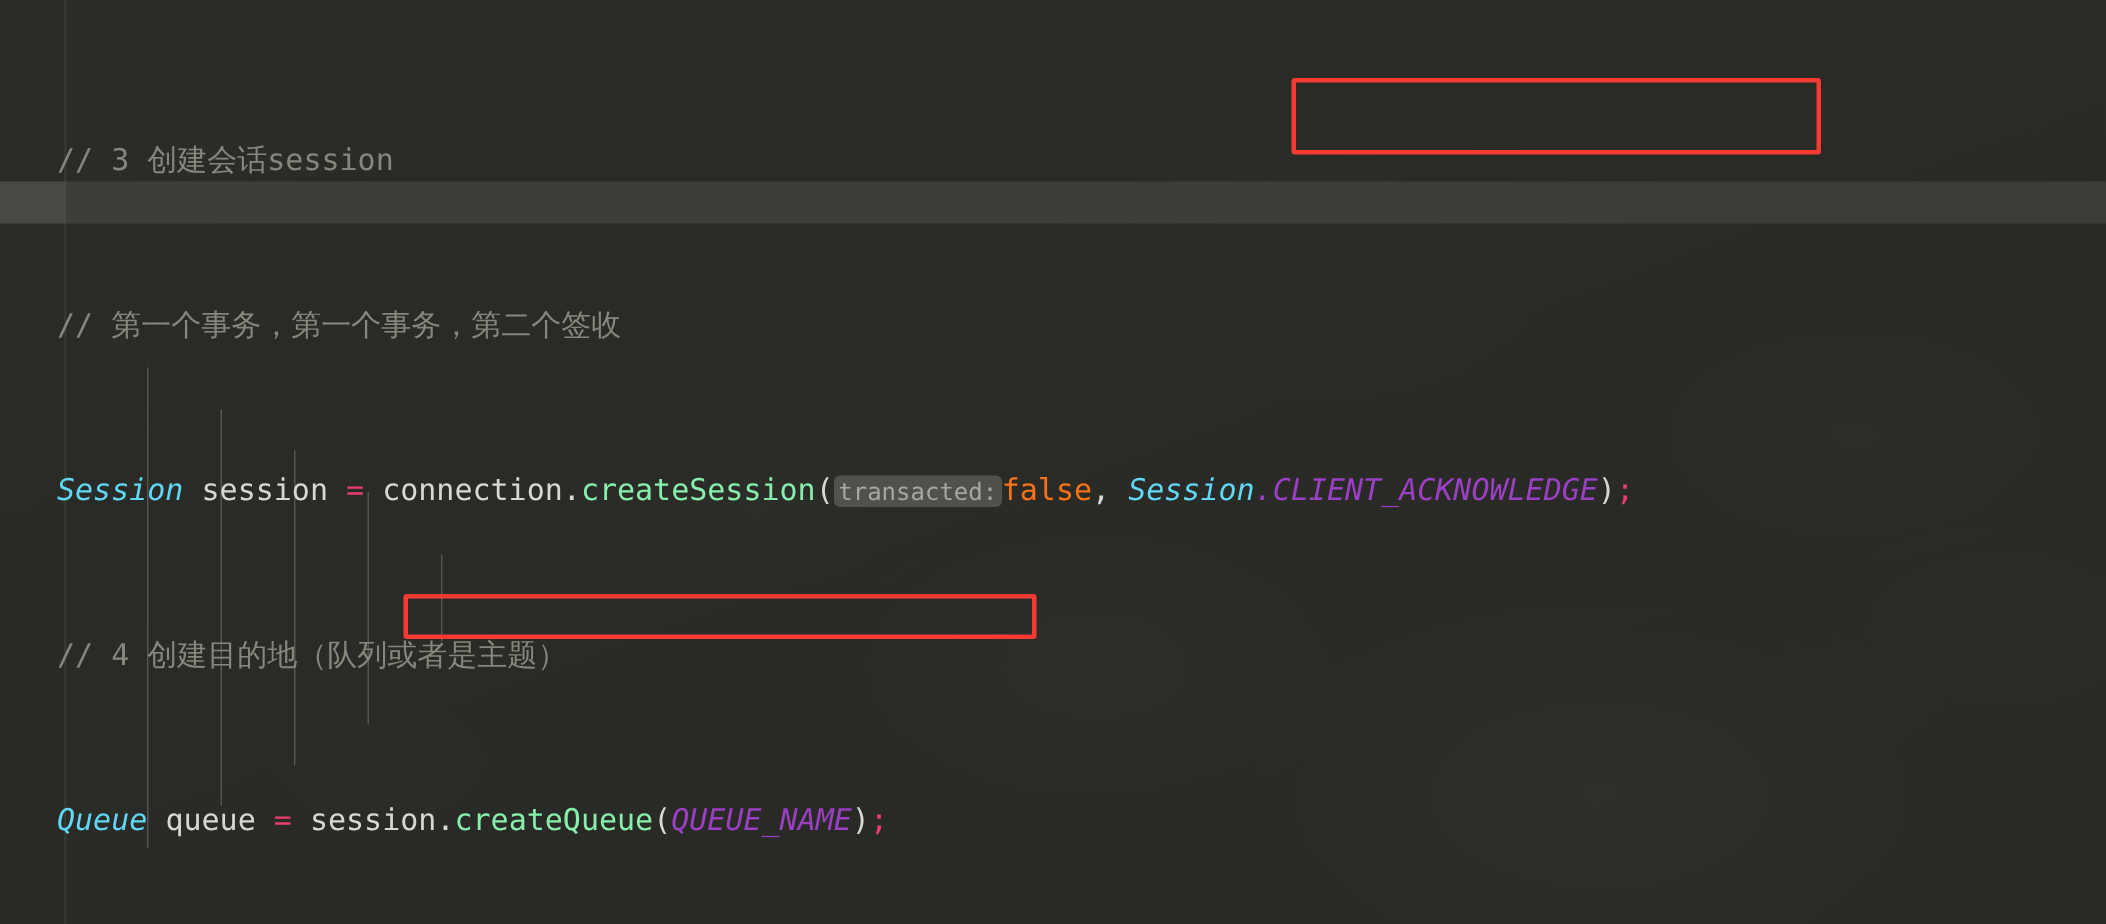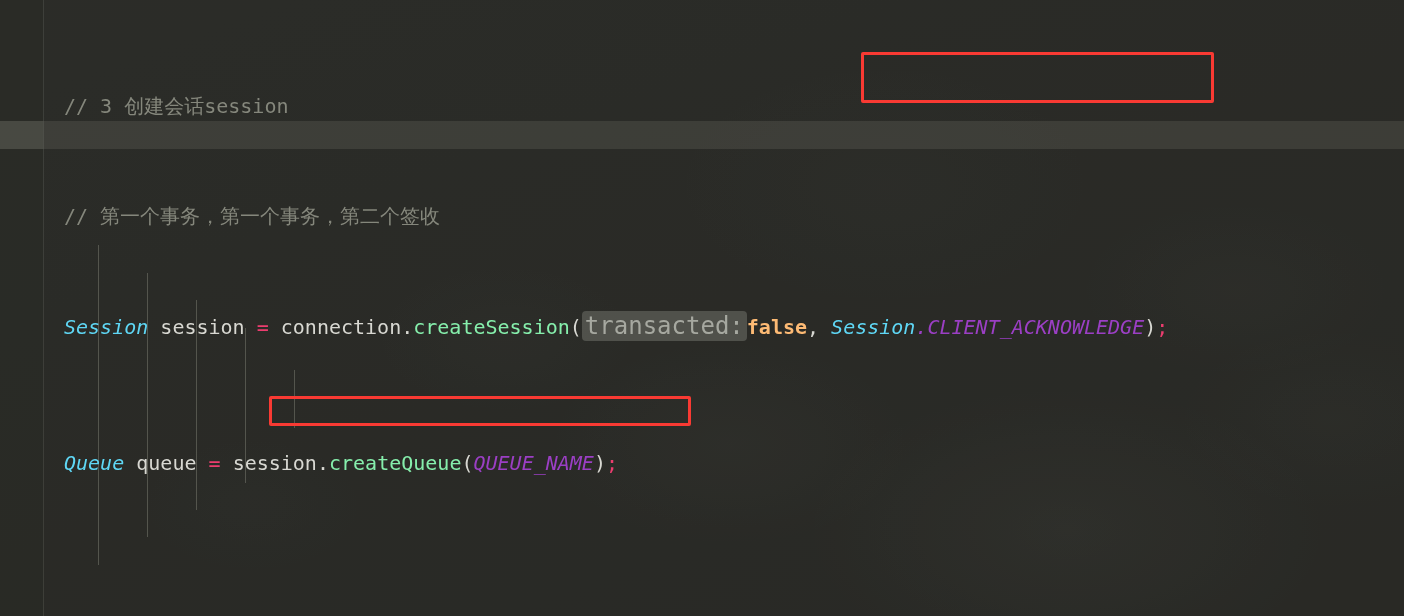--- a/index.html
+++ b/index.html
@@ -77,49 +77,49 @@
     left: 0; top: 0;
     width: 1404px; height: 616px;
     font-size: 20px;
     line-height: 27.5px;
     white-space: pre;
     padding-top: 10px;
     letter-spacing: 0px;
   }
   .line {
     height: 27.5px;
-    padding-left: 64px;
+    padding-left: 38px;
     color: #d8d8d2;
   }
 
   
   .iguide {
     position: absolute;
     width: 1px;
     background: rgba(118,121,110,0.55);
   }
 
   
   .cmt   { color: #85877c; font-style: normal; }
-  .kw    { color: #fdba74; font-weight: bold; }
+  .kw    { color: #f97316; }
   .type  { color: #5fd7f5; font-style: italic; }
   .fn    { color: #86efac; }
   .op    { color: #ec3d6f; }
   .punc  { color: #d8d8d2; }
   .var   { color: #d8d8d2; }
   .const { color: #9b3fc4; font-style: italic; }
   .semi  { color: #ec3d6f; }
 
   
   .hint {
     color: #a6a8a0;
     background: rgba(118,120,112,0.50);
     border-radius: 4px;
     padding: 1px 3px;
-    font-size: 24px;
+    font-size: 16px;
     font-style: normal;
   }
 
   
   .redbox {
     position: absolute;
     border: 3px solid #f93a33;
     border-radius: 2px;
     pointer-events: none;
   }
@@ -145,20 +145,21 @@
   <div class="iguide" style="left:294px; top:370px; height:58px;"></div>
 
   <div id="code">
 
     <div class="line"><span class="cmt">// 3 创建会话session</span></div>
 
     <div class="line"><span class="cmt">// 第一个事务，第一个事务，第二个签收</span></div>
 
     <div class="line"><span class="type">Session</span><span class="punc"> </span><span class="var">session</span><span class="punc"> </span><span class="op">=</span><span class="punc"> </span><span class="var">connection</span><span class="punc">.</span><span class="fn">createSession</span><span class="punc">(</span><span class="hint">transacted:</span><span class="kw">false</span><span class="punc">, </span><span class="type">Session</span><span class="const">.</span><span class="const">CLIENT_ACKNOWLEDGE</span><span class="punc">)</span><span class="semi">;</span></div>
 
+    <div class="line"><span class="cmt">// 4 创建目的地（队列或者是主题）</span></div>
 
     <div class="line"><span class="type">Queue</span><span class="punc"> </span><span class="var">queue</span><span class="punc"> </span><span class="op">=</span><span class="punc"> </span><span class="var">session</span><span class="punc">.</span><span class="fn">createQueue</span><span class="punc">(</span><span class="const">QUEUE_NAME</span><span class="punc">)</span><span class="semi">;</span></div>
 
     
 
     
 
     
 
     

